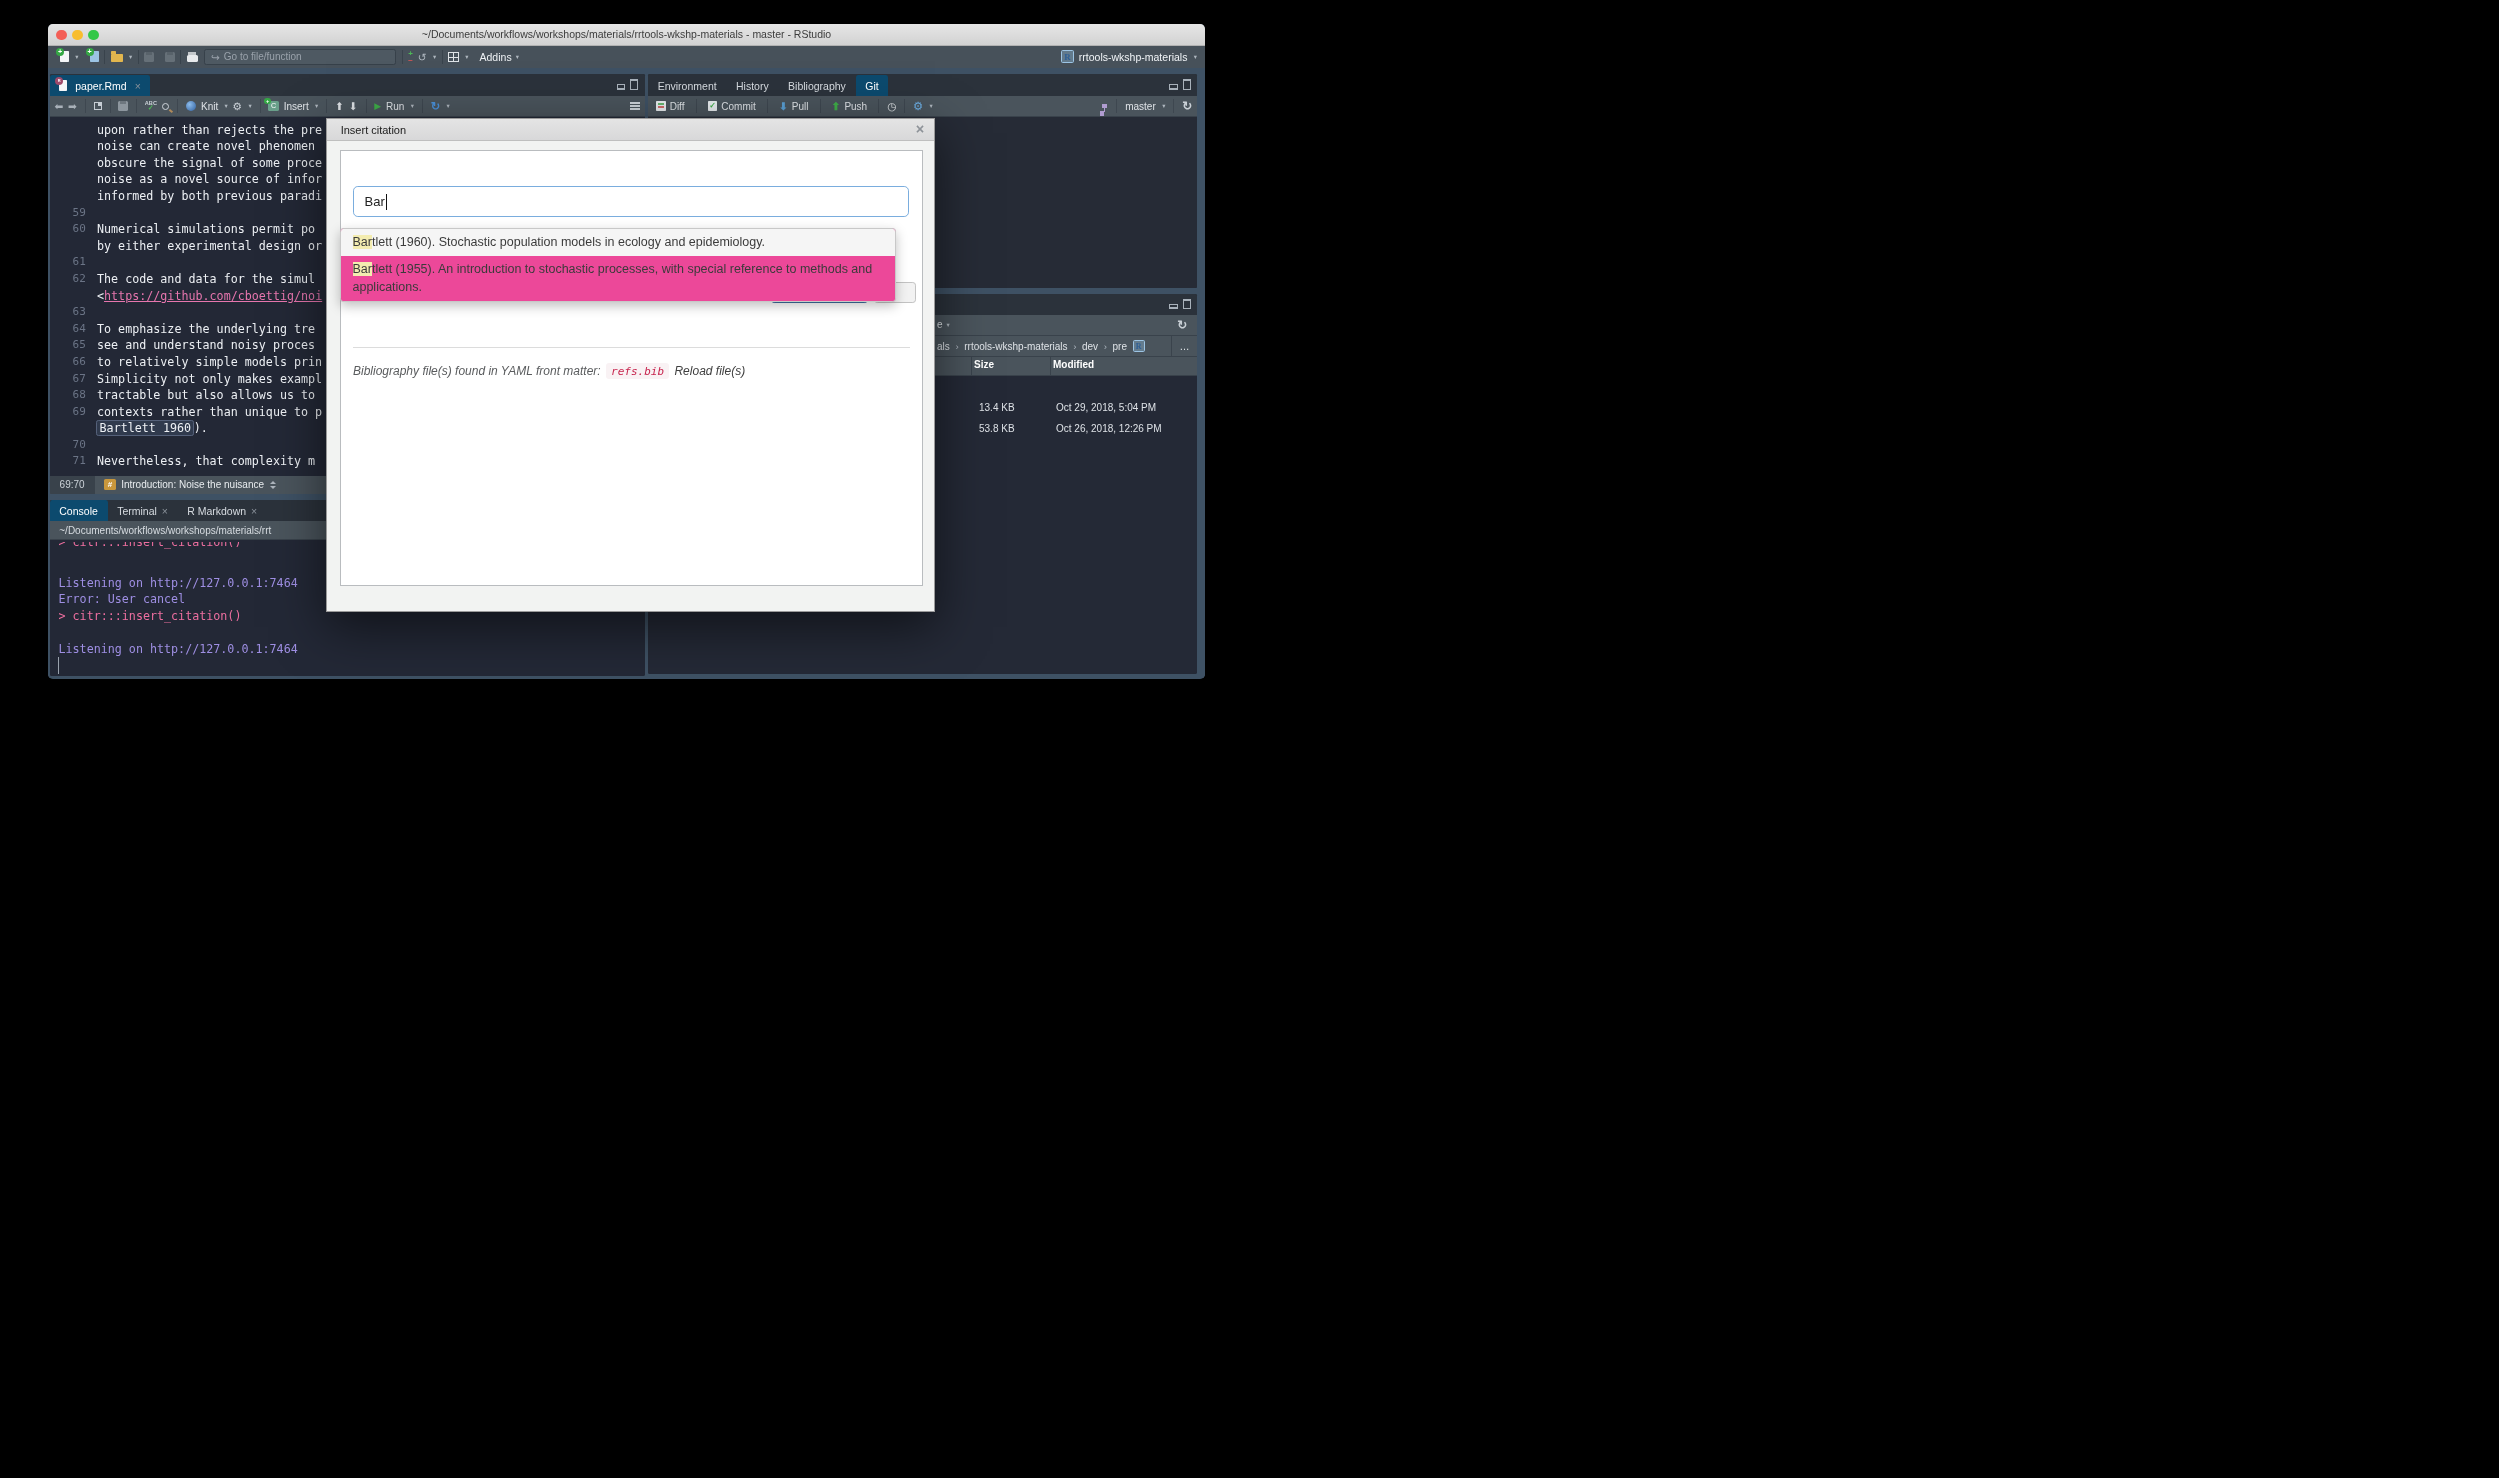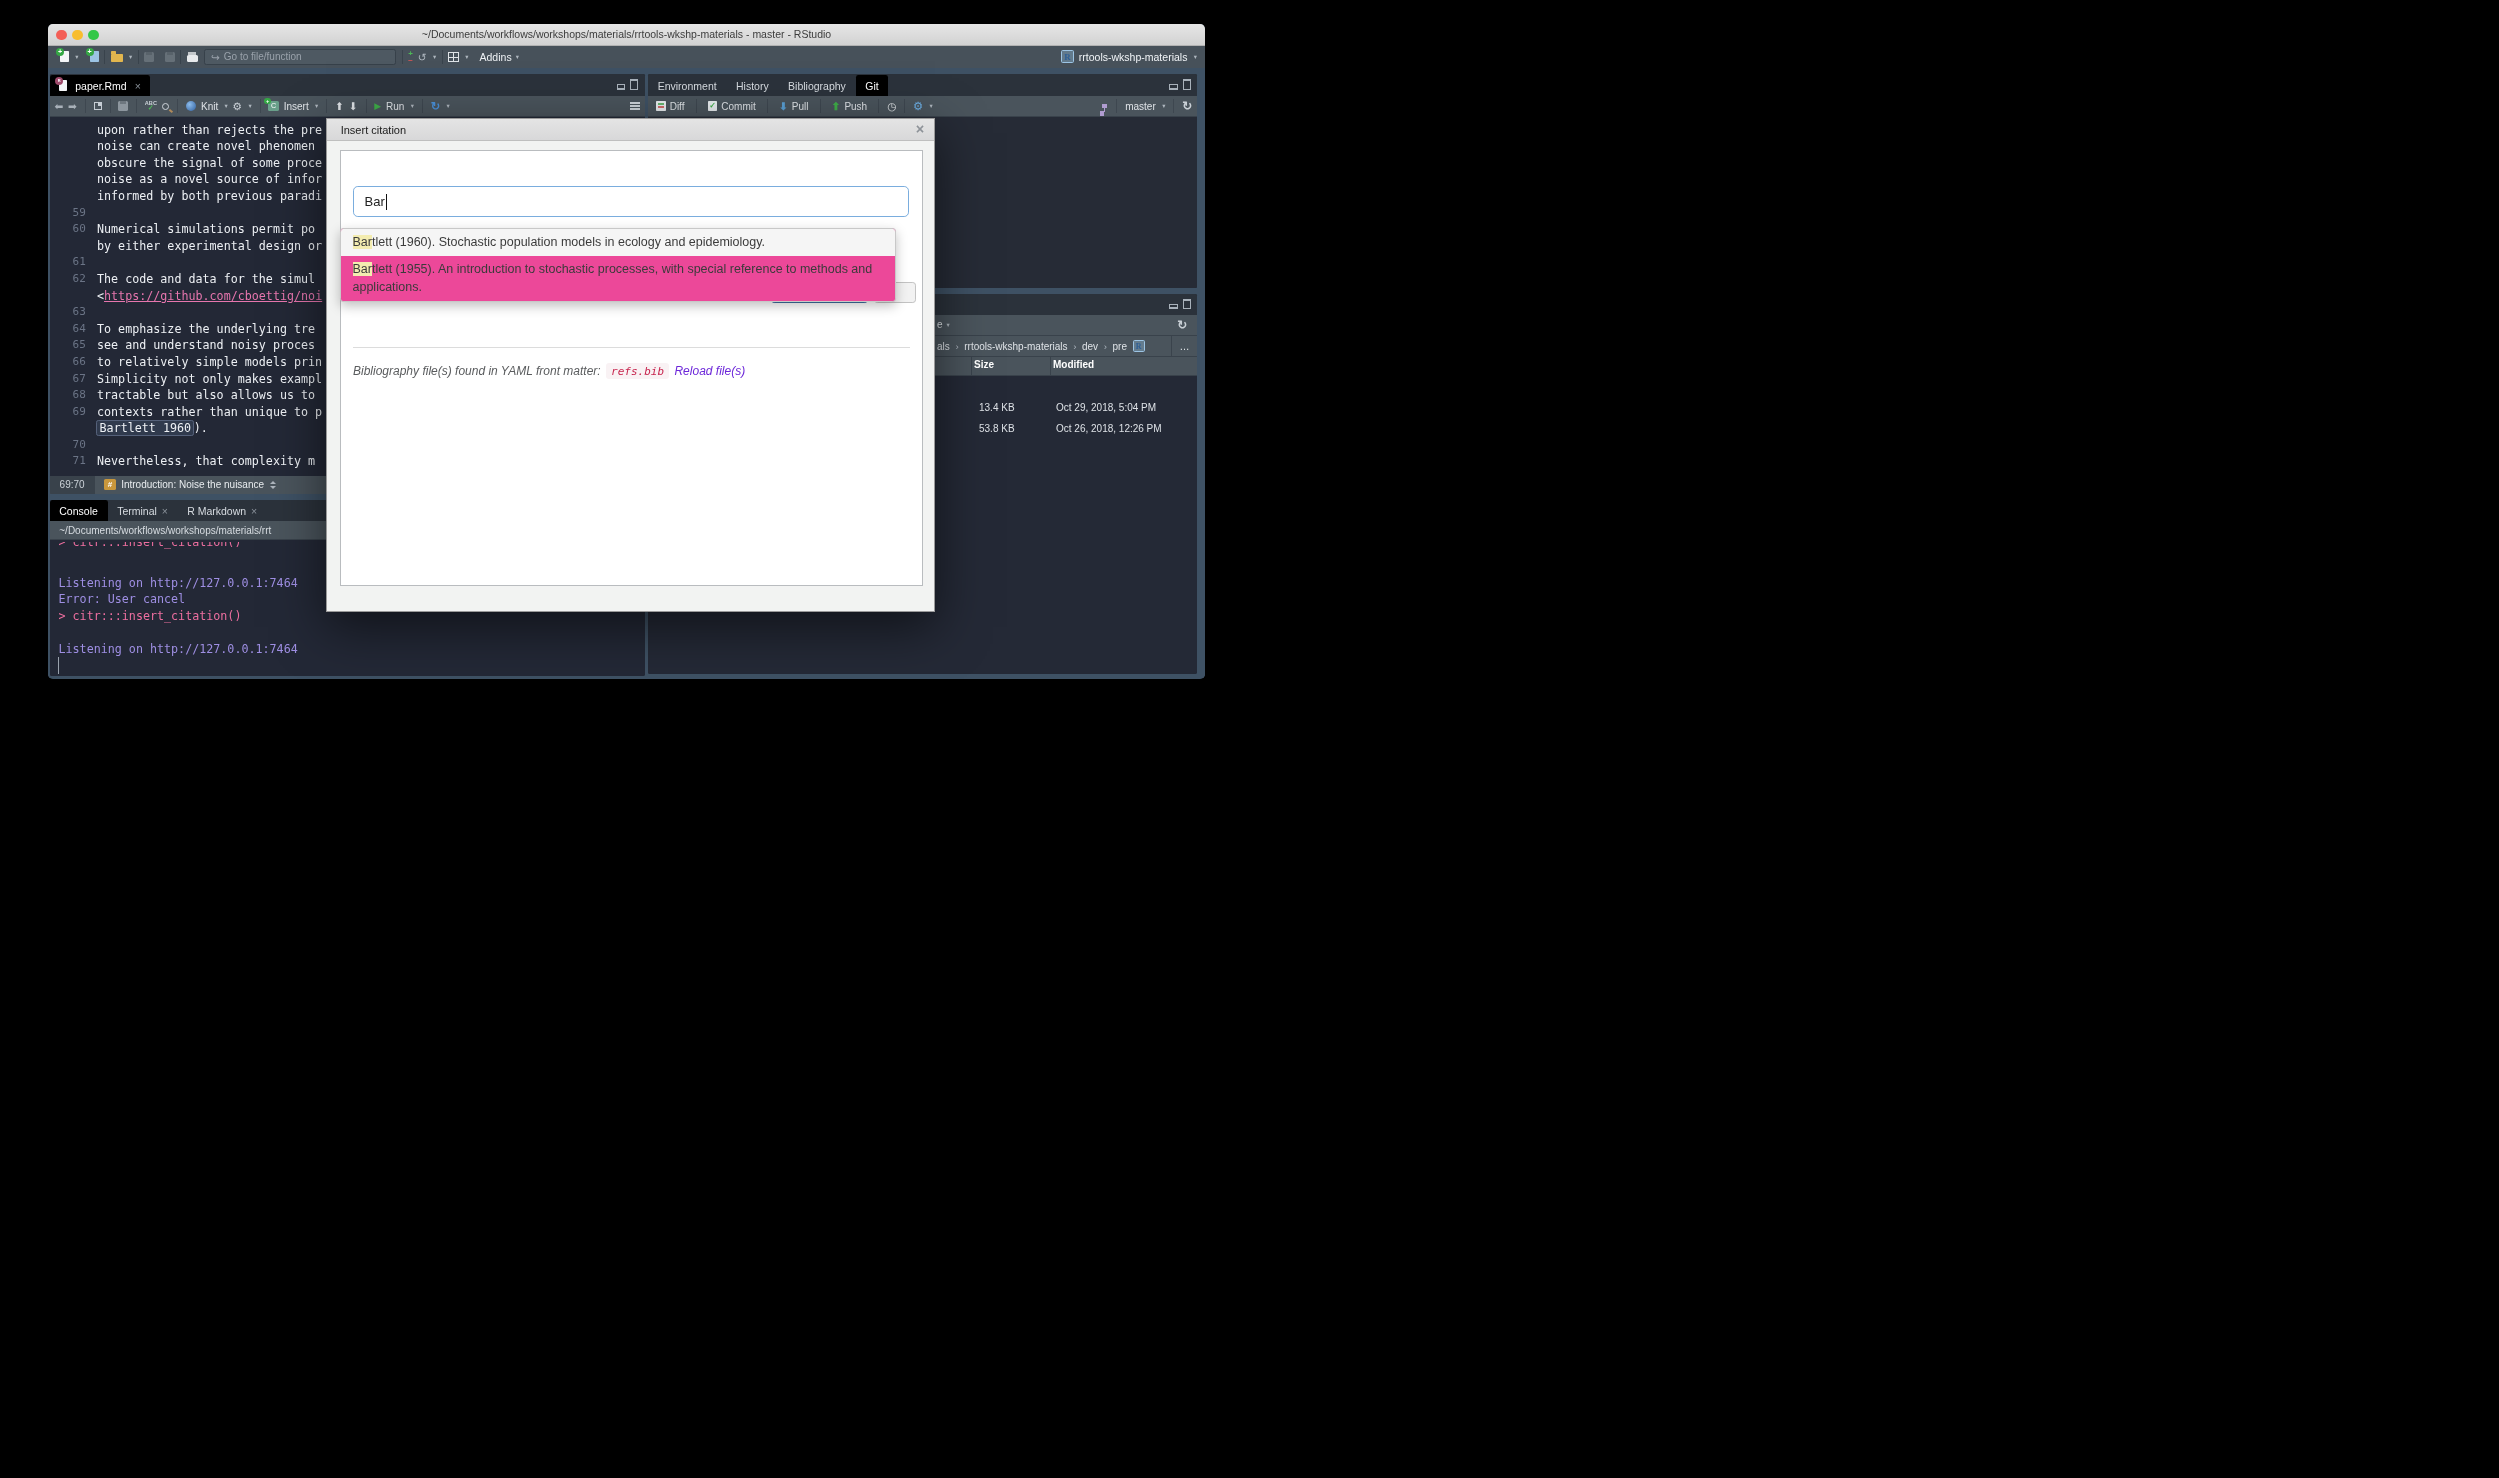--- a/index.html
+++ b/index.html
@@ -46,21 +46,21 @@
   .i-vc .minus{color:#d05555;font-weight:bold;display:block;}
   .i-grid{width:10.5px;height:10.5px;border:0.8px solid #dfe3e7;}
   .i-grid:before{content:"";position:absolute;left:4px;top:0;width:0.8px;height:8.9px;background:#dfe3e7;}
   .i-grid:after{content:"";position:absolute;left:0;top:4px;width:8.9px;height:0.8px;background:#dfe3e7;}
   .glyph{font-size:10.5px;line-height:1;}
   
   .workspace{position:absolute;left:0;top:44px;width:1157px;height:610px;background:#3e5164;}
   .pane{position:absolute;border-radius:1.6px;overflow:hidden;}
   .tabbar{height:22.5px;background:#2b323b;display:flex;align-items:flex-end;position:relative;}
   .tab{display:flex;align-items:center;gap:4.8px;padding:0 9.7px;height:21px;font-size:10.5px;color:#d6dbe0;}
-  .tab.active{background:#000000;color:#fff;border-radius:2.4px 2.4px 0 0;gap:8px;}
+  .tab.active{background:#0c4a6e;color:#fff;border-radius:2.4px 2.4px 0 0;gap:8px;}
   .tabclose{color:#8a929b;font-size:10.5px;}
   .minmax{position:absolute;right:6.4px;top:5.6px;display:flex;gap:4.8px;align-items:flex-end;}
   .mm1{width:8.9px;height:5.6px;border:0.8px solid #a8b1ba;border-bottom-width:2.4px;}
   .mm2{width:8px;height:10.5px;border:0.8px solid #a8b1ba;border-top-width:2.4px;}
   .paneToolbar{height:21px;background:#4a545c;border-bottom:0.8px solid #39424b;display:flex;
                align-items:center;padding:0 4.8px;color:#dfe3e7;font-size:10px;gap:4.8px;}
   .ptsep{width:0.8px;height:13.7px;background:#3e4750;margin:0 3.2px;}
   .arrowg{color:#a9b1b9;font-size:10.5px;}
   .i-abc{font-size:5.6px;font-weight:bold;color:#c9d0d6;line-height:4.8px;text-align:center;}
   .i-abc .chk{color:#4db857;font-size:7.2px;display:block;}
@@ -171,21 +171,21 @@
           display:flex;align-items:center;justify-content:center;}
   .chklabel{margin-left:6.4px;font-size:11.7px;color:#333;}
   .btn-primary{position:absolute;left:425px;top:1.6px;width:97px;height:21px;background:#4a87ba;
                border:0.8px solid #3c6e9e;border-radius:3.2px;}
   .btn-secondary{position:absolute;left:528px;top:1.6px;width:42px;height:21px;background:#f2f2f2;
                  border:0.8px solid #c3c3c3;border-radius:3.2px;}
   .dlg-hr{position:absolute;left:12px;right:12px;top:196px;border-top:0.8px solid #dcdcdc;}
   .bibrow{position:absolute;left:12px;top:212px;display:flex;align-items:center;font-size:12px;color:#5a5c5e;font-style:italic;}
   .bibfile{font-family:"DejaVu Sans Mono",monospace;font-size:11px;color:#c7254e;background:#f9f2f4;
            padding:1.6px 4.8px;border-radius:3.2px;margin:0 5.6px;}
-  .biblink{color:#6d28d9;}
+  .biblink{color:#404040;}
 </style>
 </head>
 <body>
 
 <div class="stage">
   <div class="window">
 
     <div class="titlebar">
       <span class="tl red"></span>
       <span class="tl yellow"></span>

